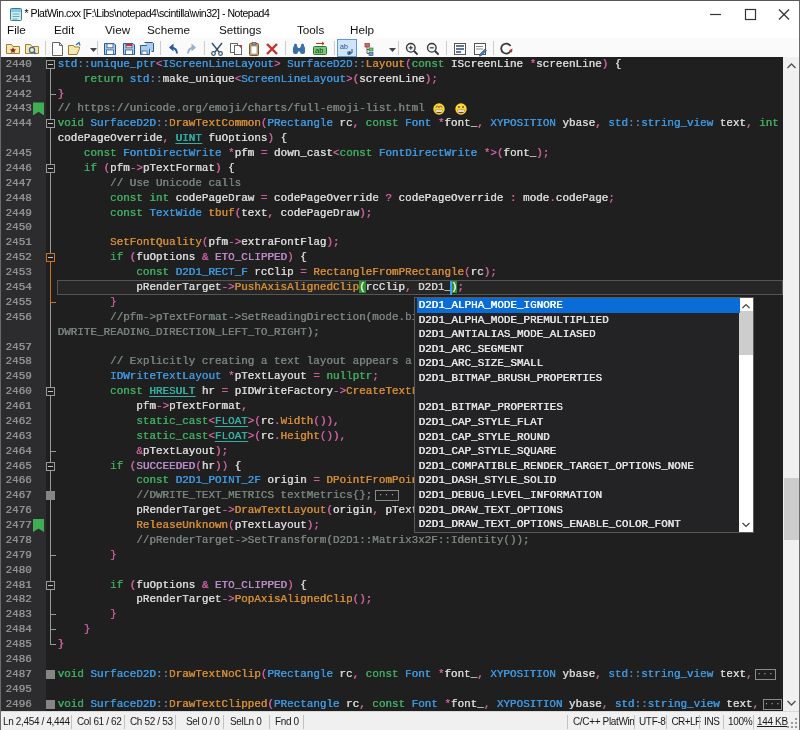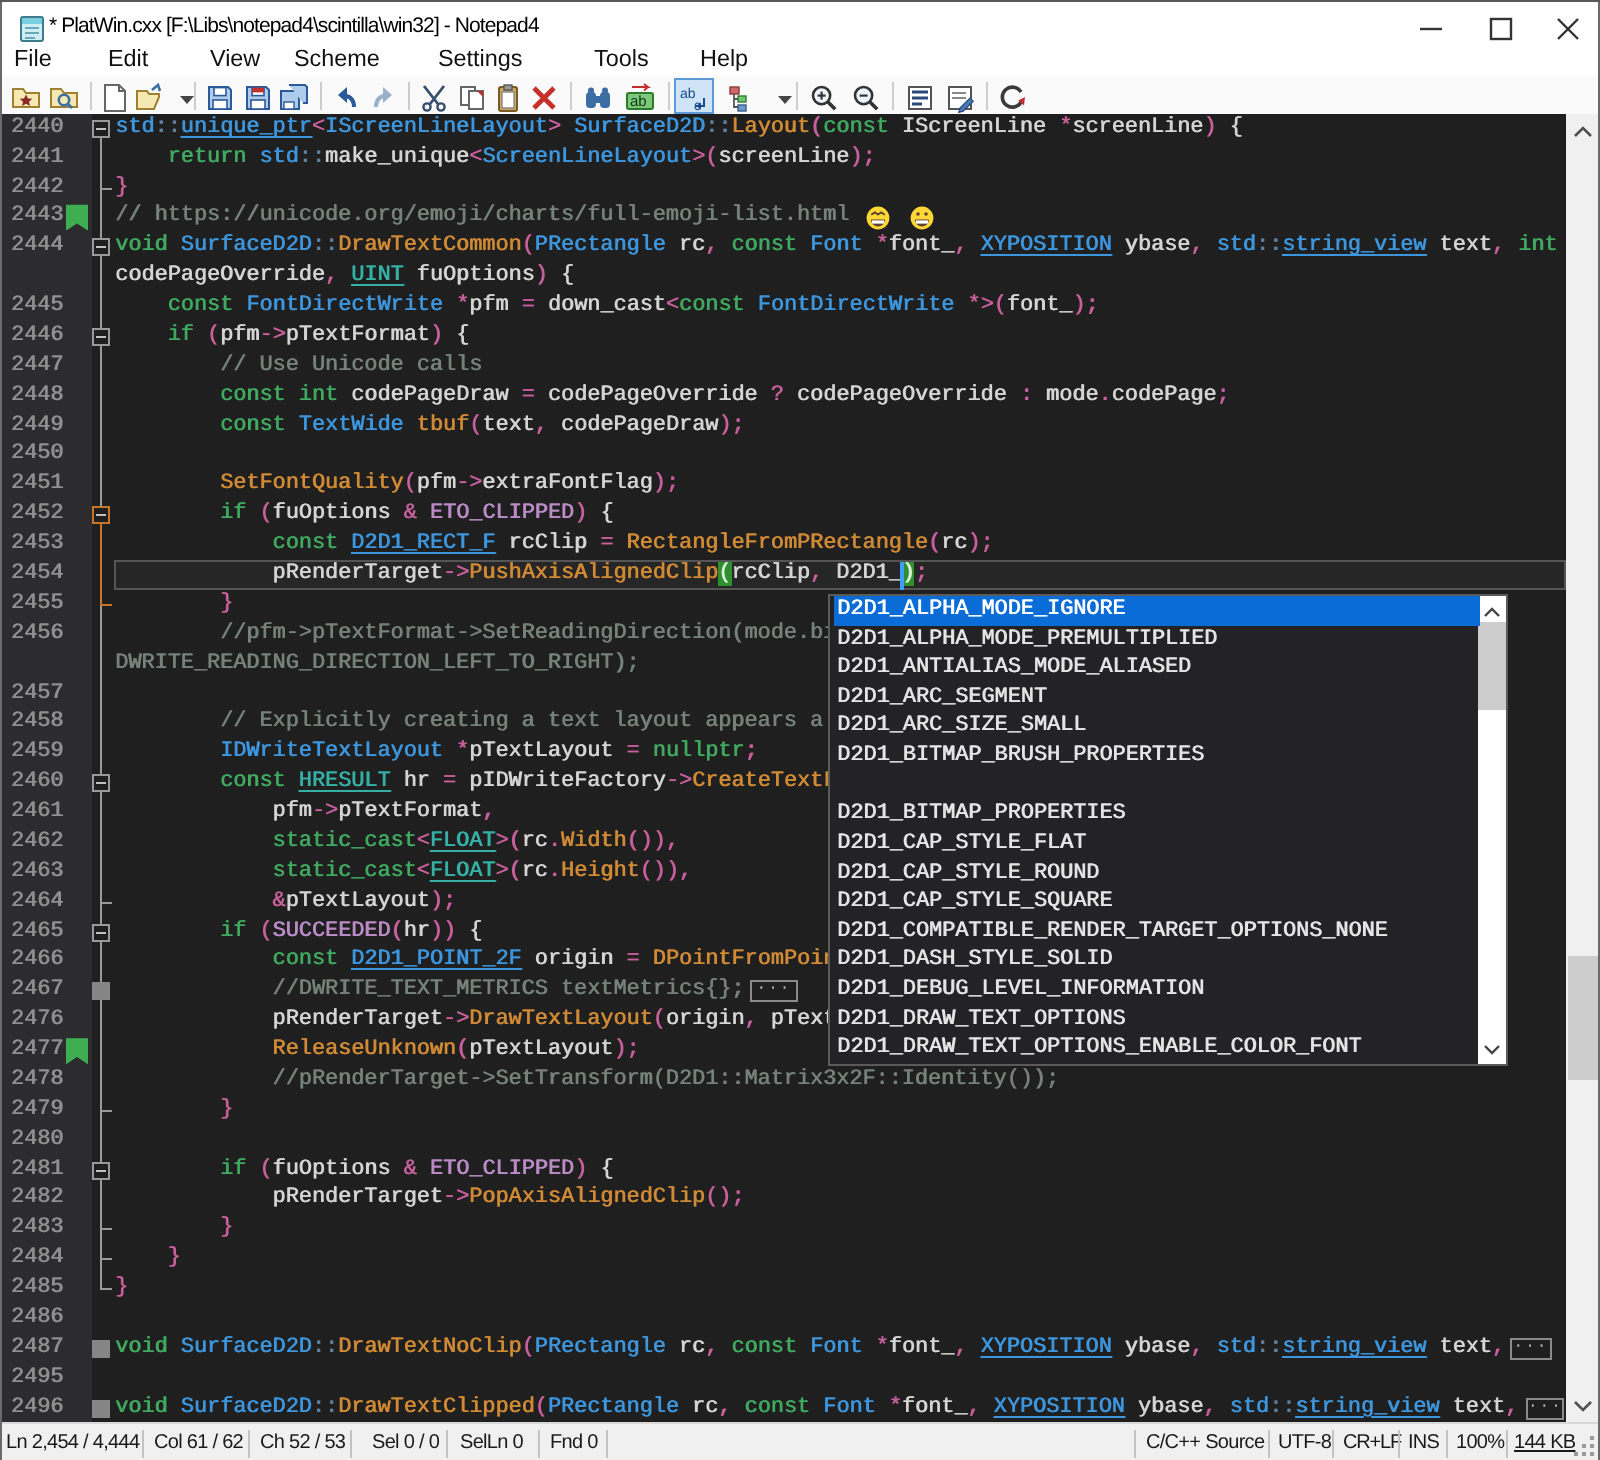--- a/index.html
+++ b/index.html
@@ -2,21 +2,21 @@
 <html><head><meta charset="utf-8"><title>np4</title><style>
 *{margin:0;padding:0;box-sizing:border-box}
 html,body{width:800px;height:730px;overflow:hidden;background:#fff;font-family:"Liberation Sans",sans-serif}
 #win{position:relative;width:800px;height:730px;background:#fff;border-top:1px solid #585858}
 pre,.mono{font-family:"Liberation Mono",monospace;font-size:10.93px;line-height:14.88px;white-space:pre;text-shadow:0.4px 0 0 currentColor}
 #ed{position:absolute;left:0;top:56px;width:800px;height:654px;background:#1f1f1f;overflow:hidden}
 #gut{position:absolute;left:0;top:0;width:46px;height:100%;background:#2c2c2e}
 .num{position:absolute;left:0;width:37px;text-align:center;color:#8f8f8f}
 .row{position:absolute;left:57.5px;z-index:2}
 .k{color:#3fa95f} .t{color:#3d96dd}
-.u{color:#3d96dd;text-decoration:underline;text-underline-offset:2px}
+.u{color:#3d96dd;text-underline-offset:2px}
 .w{color:#35b0a4;text-decoration:underline;text-underline-offset:2px}
 .m{color:#bb8bc8} .f{color:#d08a35} .o{color:#c75f9b} .c{color:#75817a} .d{color:#d4d4d4} .s{color:#5f7f9f}
 .g{color:#d8f0d8;background:#2f8f2f}
 .fold{position:absolute;width:9px;height:9px;border:1px solid #9a9a9a;background:#1f1f1f;z-index:3}
 .fold i{position:absolute;left:1px;right:1px;top:3px;border-top:1px solid #c0c0c0}
 .cfold{position:absolute;width:9px;height:9px;background:#858585;z-index:3}
 .ell{position:absolute;height:11px;border:1px solid #8a8a8a;color:#b8b8b8;font-family:"Liberation Mono",monospace;font-size:8px;line-height:8px;letter-spacing:1px;text-align:center;z-index:2}
 .bmk{position:absolute;left:33px;width:11px;height:13px;background:#3fae53;z-index:3;clip-path:polygon(0 0,100% 0,100% 100%,50% 72%,0 100%)}
 .seg{position:absolute;top:0;height:100%;color:#1a1a1a;font-size:10px;line-height:19px;letter-spacing:-0.35px;white-space:nowrap}
 .ssep{position:absolute;top:3px;height:14px;width:1px;background:#c2c2c2}
@@ -352,21 +352,21 @@
         </svg>
       </div>
 </div>
 <div id="sb" style="position:absolute;left:0;top:710px;width:800px;height:20px;background:#f0f0f0;border-top:1px solid #d8d8d8">
 <span class="seg" style="left:3px;">Ln 2,454 / 4,444</span>
 <span class="seg" style="left:77px;">Col 61 / 62</span>
 <span class="seg" style="left:130px;">Ch 52 / 53</span>
 <span class="seg" style="left:186px;">Sel 0 / 0</span>
 <span class="seg" style="left:230px;">SelLn 0</span>
 <span class="seg" style="left:275px;">Fnd 0</span>
-<span class="seg" style="left:573px;">C/C++ Source</span>
+<span class="seg" style="left:573px;">C/C++ PlatWin</span>
 <span class="seg" style="left:639px;">UTF-8</span>
 <span class="seg" style="left:671.5px;letter-spacing:-0.6px;">CR+LF</span>
 <span class="seg" style="left:704px;">INS</span>
 <span class="seg" style="left:728px;">100%</span>
 <span class="seg" style="left:757px;text-decoration:underline;">144 KB</span>
 <span class="ssep" style="left:71px"></span>
 <span class="ssep" style="left:124px"></span>
 <span class="ssep" style="left:175px"></span>
 <span class="ssep" style="left:223px"></span>
 <span class="ssep" style="left:269px"></span>

